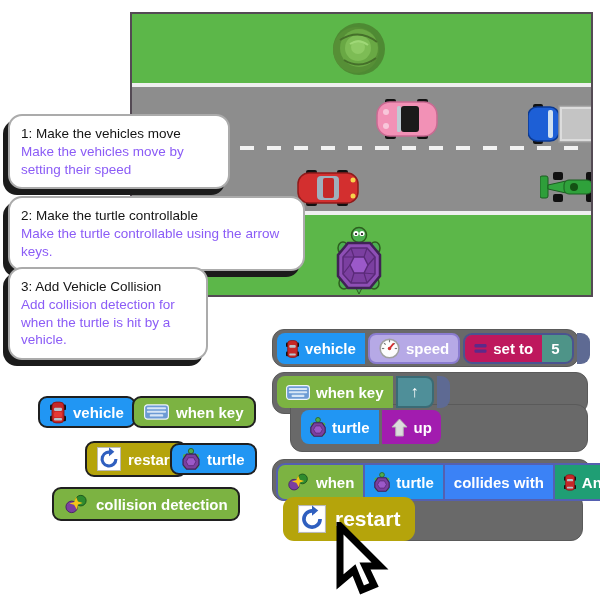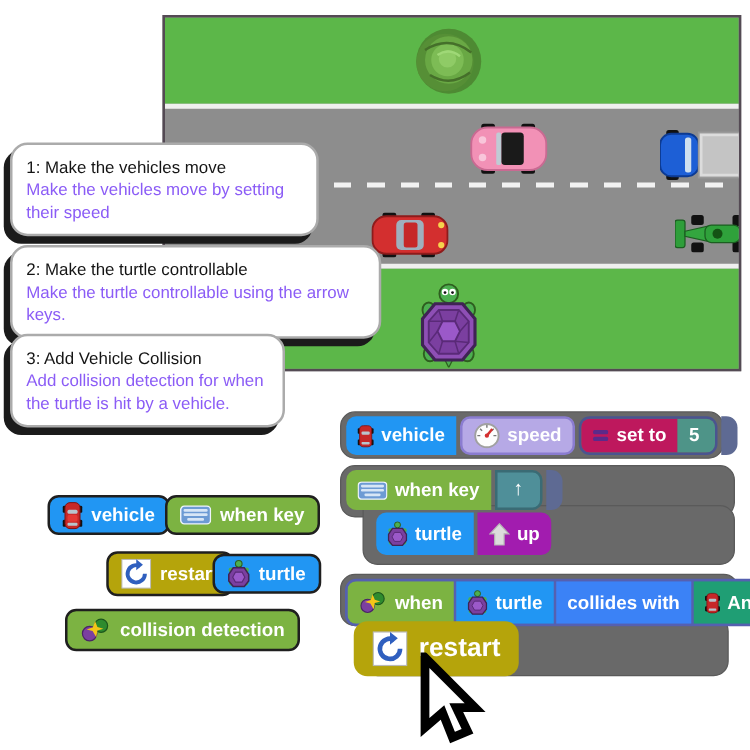--- a/index.html
+++ b/index.html
@@ -17,23 +17,23 @@
   .road{position:absolute;left:0;top:73px;width:100%;height:124px;background:#8d8d8d;}
   .lane-line{position:absolute;left:0;top:59px;width:100%;height:4px;
     background:repeating-linear-gradient(90deg,#f2f2f2 0 14px,transparent 14px 27px);}
   .sprite{position:absolute;}
 
   
   .callout{position:absolute;background:#fff;border:2px solid #ababab;border-radius:14px;
     box-shadow:-5px 6px 0 #1b1b1b;padding:9px 11px;font-size:13.5px;line-height:1.32;box-sizing:border-box;}
   .callout .title{color:#141414;}
   .callout .body{color:#8b5cf6;}
-  .c1{left:8px;top:114px;width:247px;}
+  .c1{left:8px;top:114px;width:222px;}
   .c2{left:8px;top:196px;width:297px;}
-  .c3{left:8px;top:267px;width:220px;}
+  .c3{left:8px;top:267px;width:200px;}
 
   
   .pblock{position:absolute;display:inline-flex;align-items:center;gap:7px;padding:0 10px;height:32px;
     border:2px solid #1f1f1f;border-radius:9px;color:#fff;font-size:15px;font-weight:bold;box-sizing:border-box;white-space:nowrap;}
   .bg-blue{background:#2196f3;}
   .bg-green{background:#7cb342;}
   .bg-yellow{background:#b5a40b;}
   .p-vehicle{left:38px;top:396px;}
   .p-whenkey{left:132px;top:396px;}
   .p-restart{left:85px;top:441px;height:36px;}

